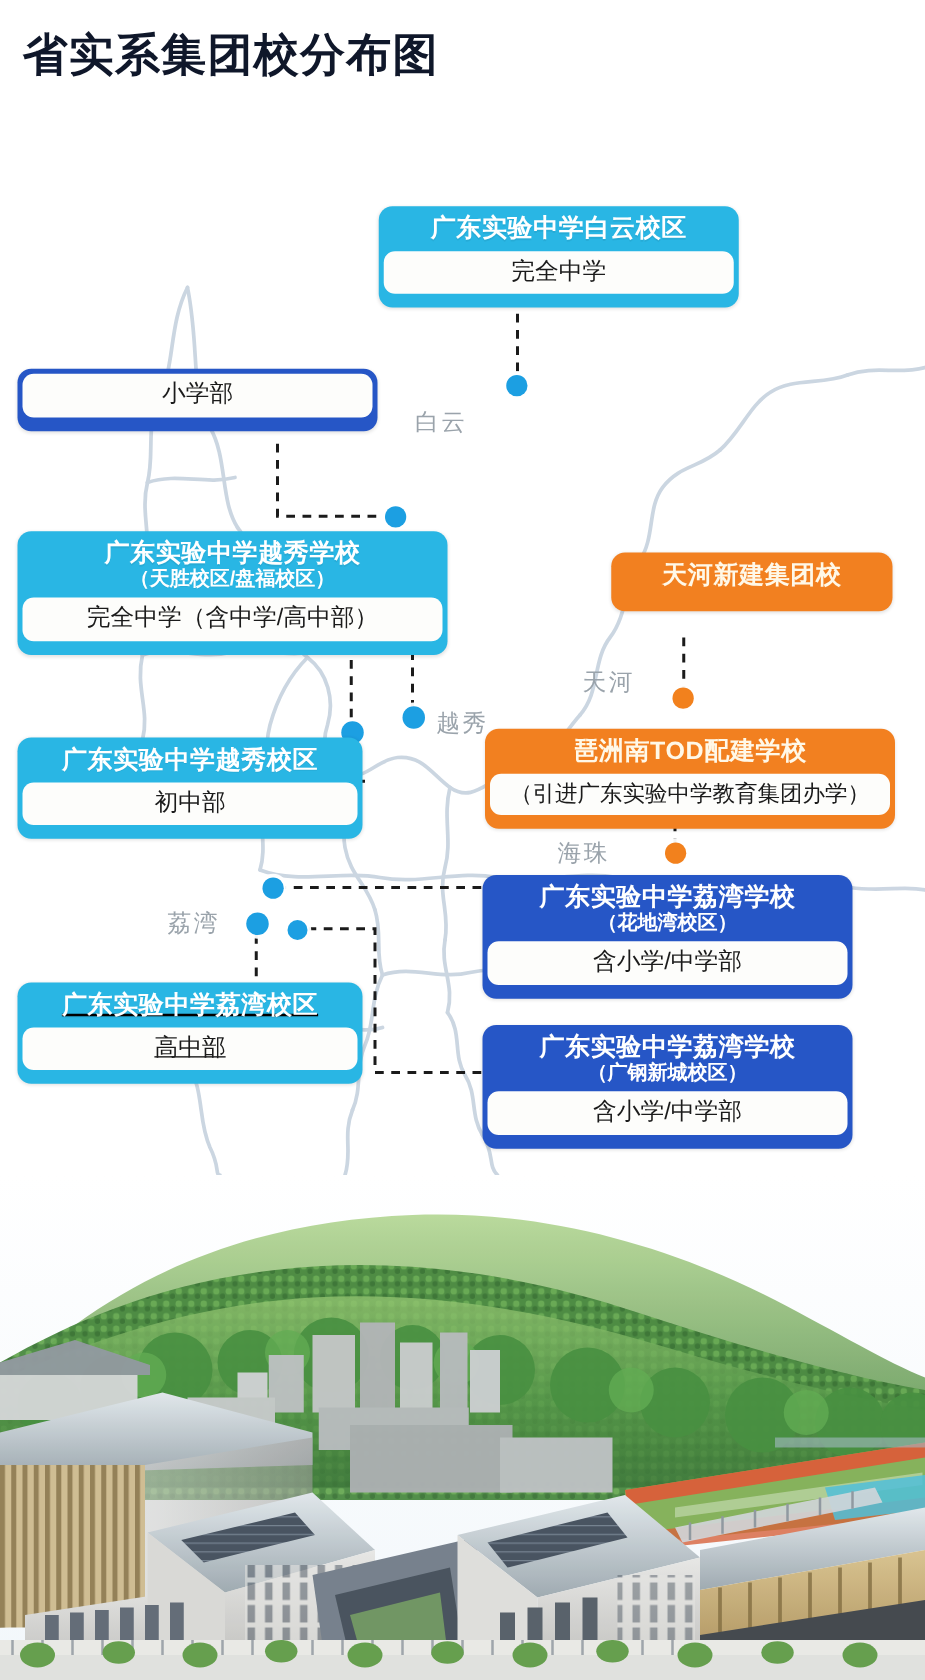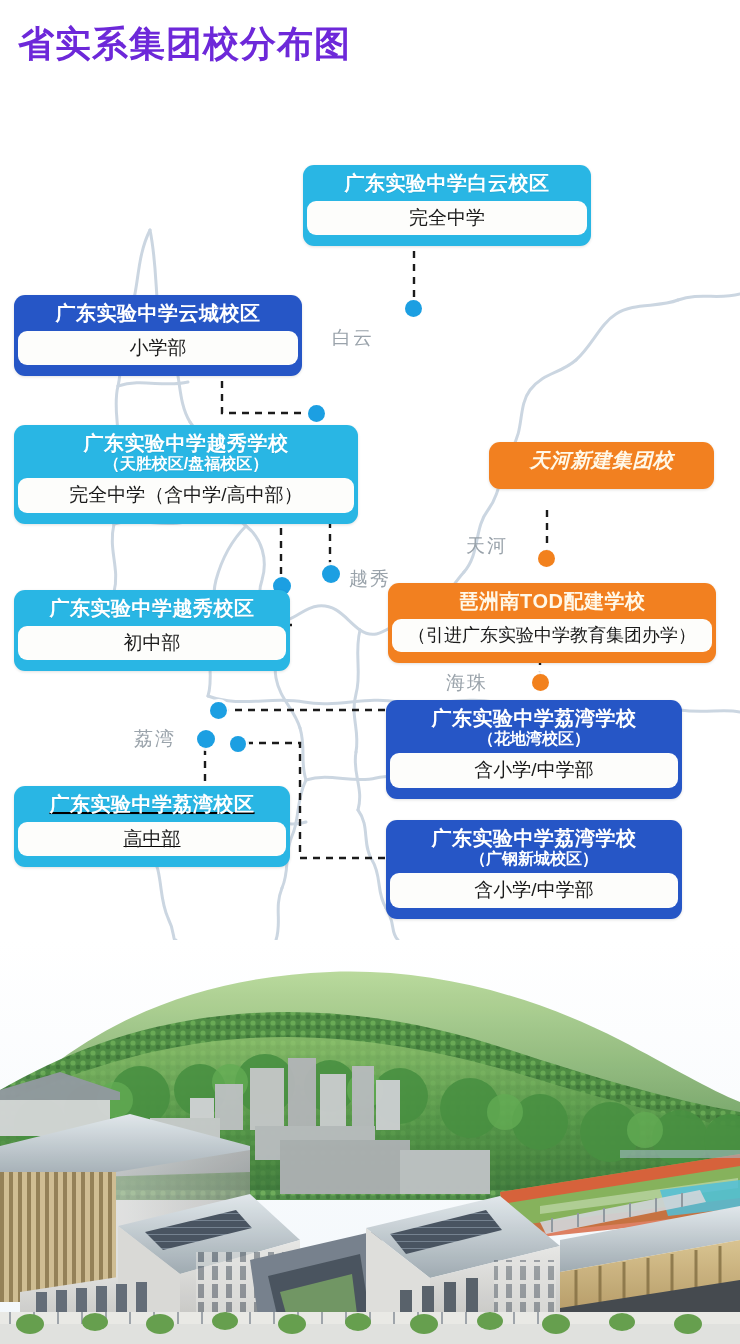--- a/index.html
+++ b/index.html
@@ -6,21 +6,21 @@
   body{
     width:740px;height:1344px;overflow:hidden;background:#ffffff;
     font-family:"Liberation Sans","DejaVu Sans",sans-serif;
     -webkit-font-smoothing:antialiased;
   }
   #page{position:relative;width:740px;height:1344px;overflow:hidden;background:#fff;}
 
   
   .title{
     position:absolute;left:18px;top:20px;
-    font-size:36px;font-weight:bold;color:#6d28d9;letter-spacing:1px;
+    font-size:36px;font-weight:bold;color:#0f172a;letter-spacing:1px;
     white-space:nowrap;
   }
 
   
   .map-stage{position:absolute;left:0;top:110px;width:740px;height:830px;}
   .map-svg{position:absolute;left:0;top:0;width:740px;height:830px;}
 
   
   .district{
     position:absolute;color:#9aa3ab;font-size:19px;letter-spacing:2px;
@@ -154,42 +154,39 @@
     <div class="dot b" style="left:230px;top:626px;width:16px;height:16px;"></div>
 
     <div class="card cyan" style="left:303px;top:55px;width:288px;">
       <div class="head">
         <span class="main">广东实验中学白云校区</span>
       </div>
       <div class="body">完全中学</div>
     </div>
 
     <div class="card blue" style="left:14px;top:185px;width:288px;">
-      <div class="head">
-        <span class="main">广东实验中学云城校区</span>
-      </div>
       <div class="body">小学部</div>
     </div>
 
     <div class="card cyan" style="left:14px;top:480px;width:276px;">
       <div class="head">
         <span class="main">广东实验中学越秀校区</span>
       </div>
       <div class="body">初中部</div>
     </div>
 
     <div class="card cyan" style="left:14px;top:315px;width:344px;">
       <div class="head">
         <span class="main">广东实验中学越秀学校</span>
         <span class="sub">（天胜校区/盘福校区）</span>
       </div>
       <div class="body">完全中学（含中学/高中部）</div>
     </div>
 
-    <div class="card orange" style="left:489px;top:332px;width:225px;font-style:italic;">
+    <div class="card orange" style="left:489px;top:332px;width:225px;">
       <div class="head">
         <span class="main">天河新建集团校</span>
       </div>
     </div>
 
     <div class="card orange" style="left:388px;top:473px;width:328px;">
       <div class="head">
         <span class="main">琶洲南TOD配建学校</span>
       </div>
       <div class="body" style="font-size:18px;">（引进广东实验中学教育集团办学）</div>

